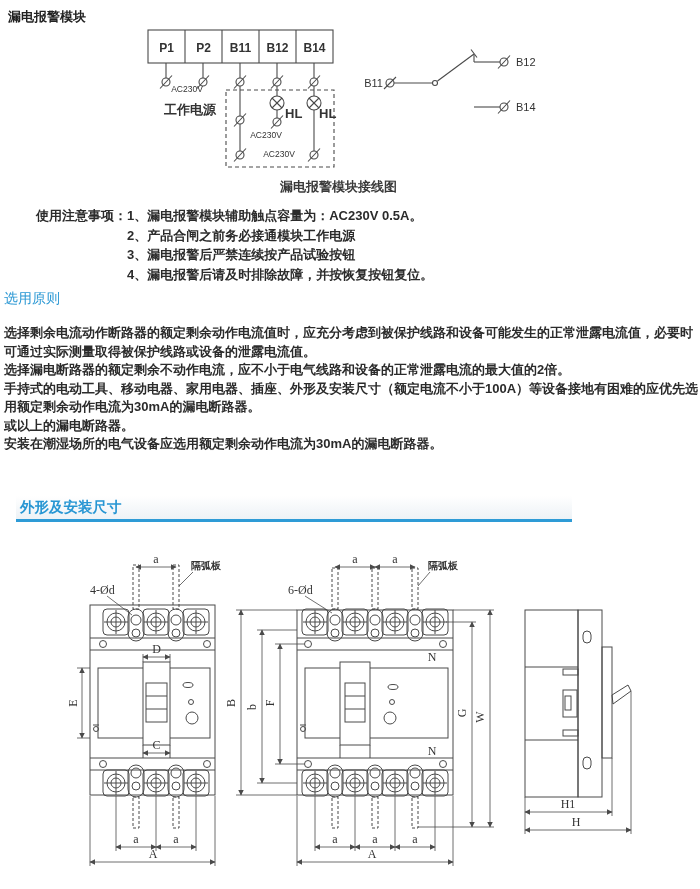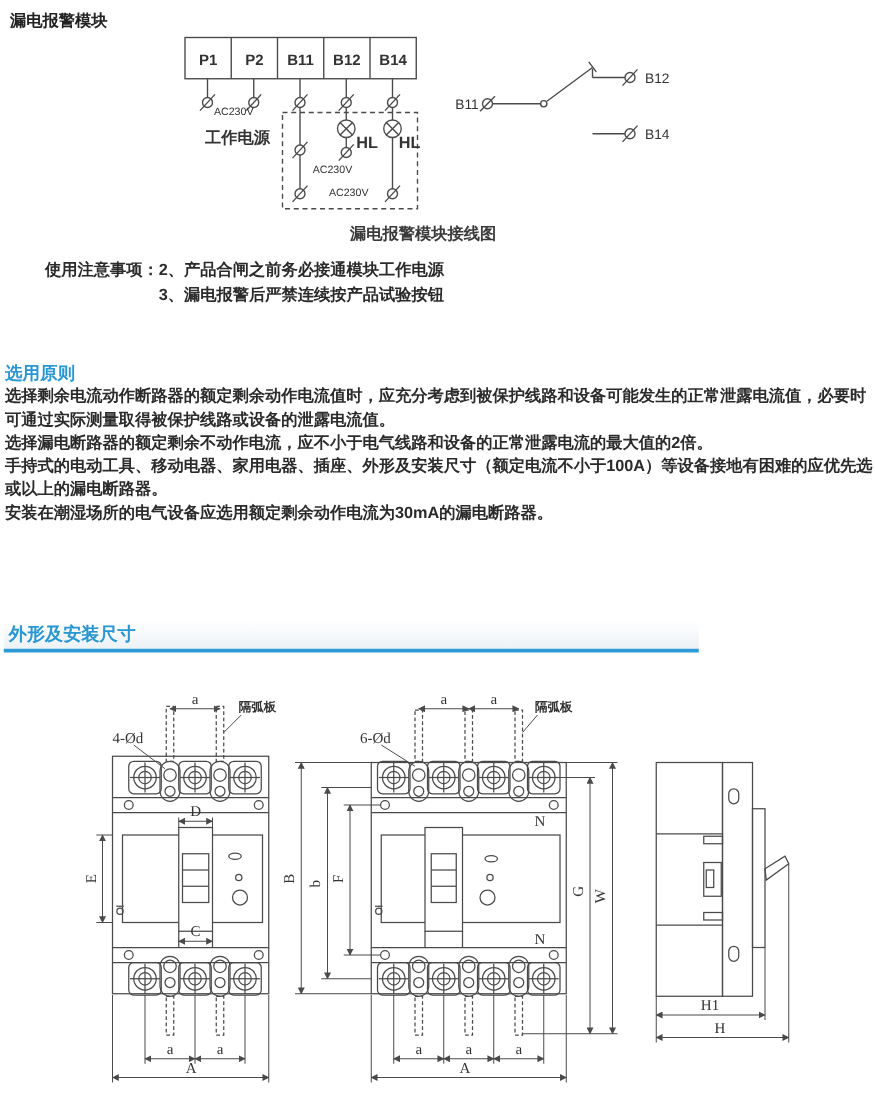--- a/index.html
+++ b/index.html
@@ -5,23 +5,23 @@
   html,body{margin:0;padding:0;background:#fff;}
   #page{position:relative;width:700px;height:889px;background:#ffffff;overflow:hidden;
         font-family:"Liberation Sans",sans-serif;color:#2e2e2e;border-radius:30px;}
   .abs{position:absolute;}
   #doc-title{left:8px;top:8px;font-size:13px;font-weight:bold;color:#222;}
   #wiring-svg{left:140px;top:28px;}
   #wiring-caption{left:280px;top:178px;font-size:13px;font-weight:bold;color:#3a3a3a;}
   #notes{left:4px;top:206px;display:flex;font-size:13px;font-weight:600;line-height:19.5px;color:#2b2b2b;margin-left:32px;}
   #notes .items div{white-space:nowrap;}
   #selection{left:4px;top:290px;width:692px;}
-  #selection-heading{font-size:14px;font-weight:bold;color:#2796d3;margin:0 0 0 0;}
+  #selection-heading{font-size:14px;font-weight:normal;color:#2796d3;margin:0 0 16px 0;}
   #selection .line{font-size:13px;font-weight:600;line-height:18.5px;color:#2b2b2b;white-space:nowrap;}
-  #section-bar{left:3px;top:496px;width:556px;height:23px;
+  #section-bar{left:16px;top:496px;width:556px;height:23px;
      background:linear-gradient(to bottom,#ffffff,#edf2f6);
      border-bottom:3px solid #2e9bd6;}
   #section-bar span{position:absolute;left:4px;top:2px;font-size:14.5px;font-weight:bold;color:#2796d3;}
   #dims-svg{left:60px;top:545px;}
   svg text{fill:#333;}
   .cjk{font-family:"Liberation Sans",sans-serif;font-weight:bold;}
   .dimfont{font-family:"Liberation Serif",serif;}
 </style>
 </head>
 <body>
@@ -119,31 +119,34 @@
       <text x="243" y="59" text-anchor="end">B11</text>
       <text x="376" y="38">B12</text>
       <text x="376" y="83">B14</text>
     </g>
   </svg>
   <div id="wiring-caption" class="abs">漏电报警模块接线图</div>
 
   <div id="notes" class="abs">
     <span>使用注意事项：</span>
     <div class="items">
+      <div>1、漏电报警模块辅助触点容量为：AC230V 0.5A。</div>
       <div>2、产品合闸之前务必接通模块工作电源</div>
       <div>3、漏电报警后严禁连续按产品试验按钮</div>
+      <div>4、漏电报警后请及时排除故障，并按恢复按钮复位。</div>
     </div>
   </div>
 
   <div id="selection" class="abs">
     <div id="selection-heading">选用原则</div>
     <div class="line">选择剩余电流动作断路器的额定剩余动作电流值时，应充分考虑到被保护线路和设备可能发生的正常泄露电流值，必要时</div>
     <div class="line">可通过实际测量取得被保护线路或设备的泄露电流值。</div>
     <div class="line">选择漏电断路器的额定剩余不动作电流，应不小于电气线路和设备的正常泄露电流的最大值的2倍。</div>
     <div class="line">手持式的电动工具、移动电器、家用电器、插座、外形及安装尺寸（额定电流不小于100A）等设备接地有困难的应优先选</div>
+    <div class="line">用额定剩余动作电流为30mA的漏电断路器。</div>
     <div class="line">或以上的漏电断路器。</div>
     <div class="line">安装在潮湿场所的电气设备应选用额定剩余动作电流为30mA的漏电断路器。</div>
   </div>
 
   <div id="section-bar" class="abs">
     <span>外形及安装尺寸</span>
   </div>
 
   <svg id="dims-svg" class="abs" width="640" height="344" viewBox="0 0 640 344">
     <defs>

